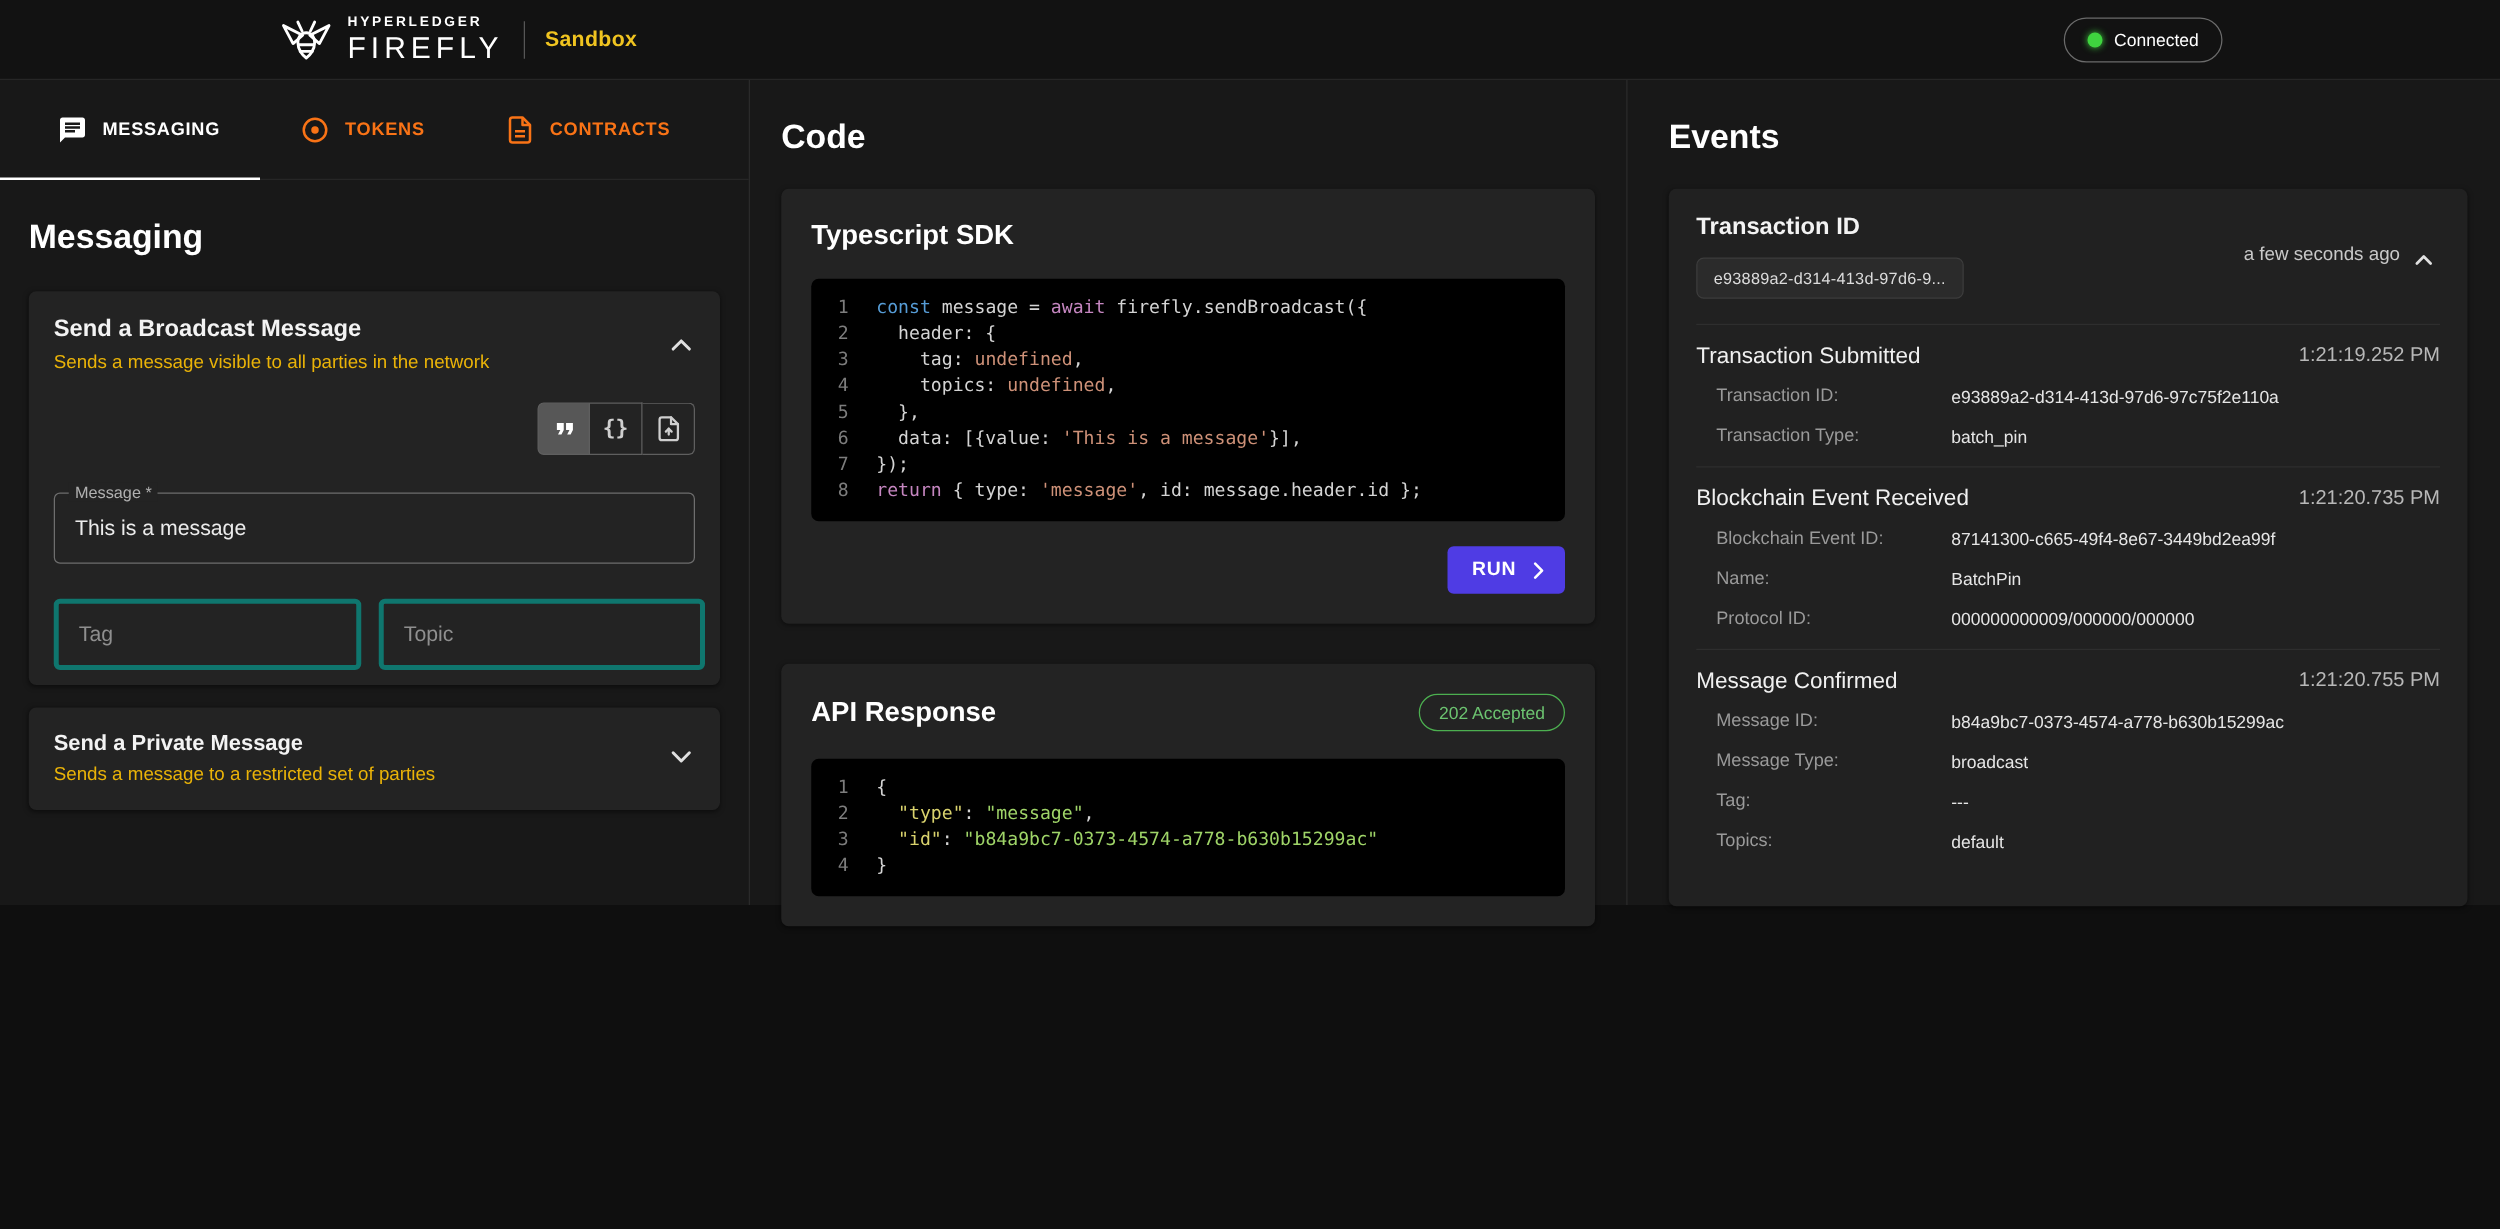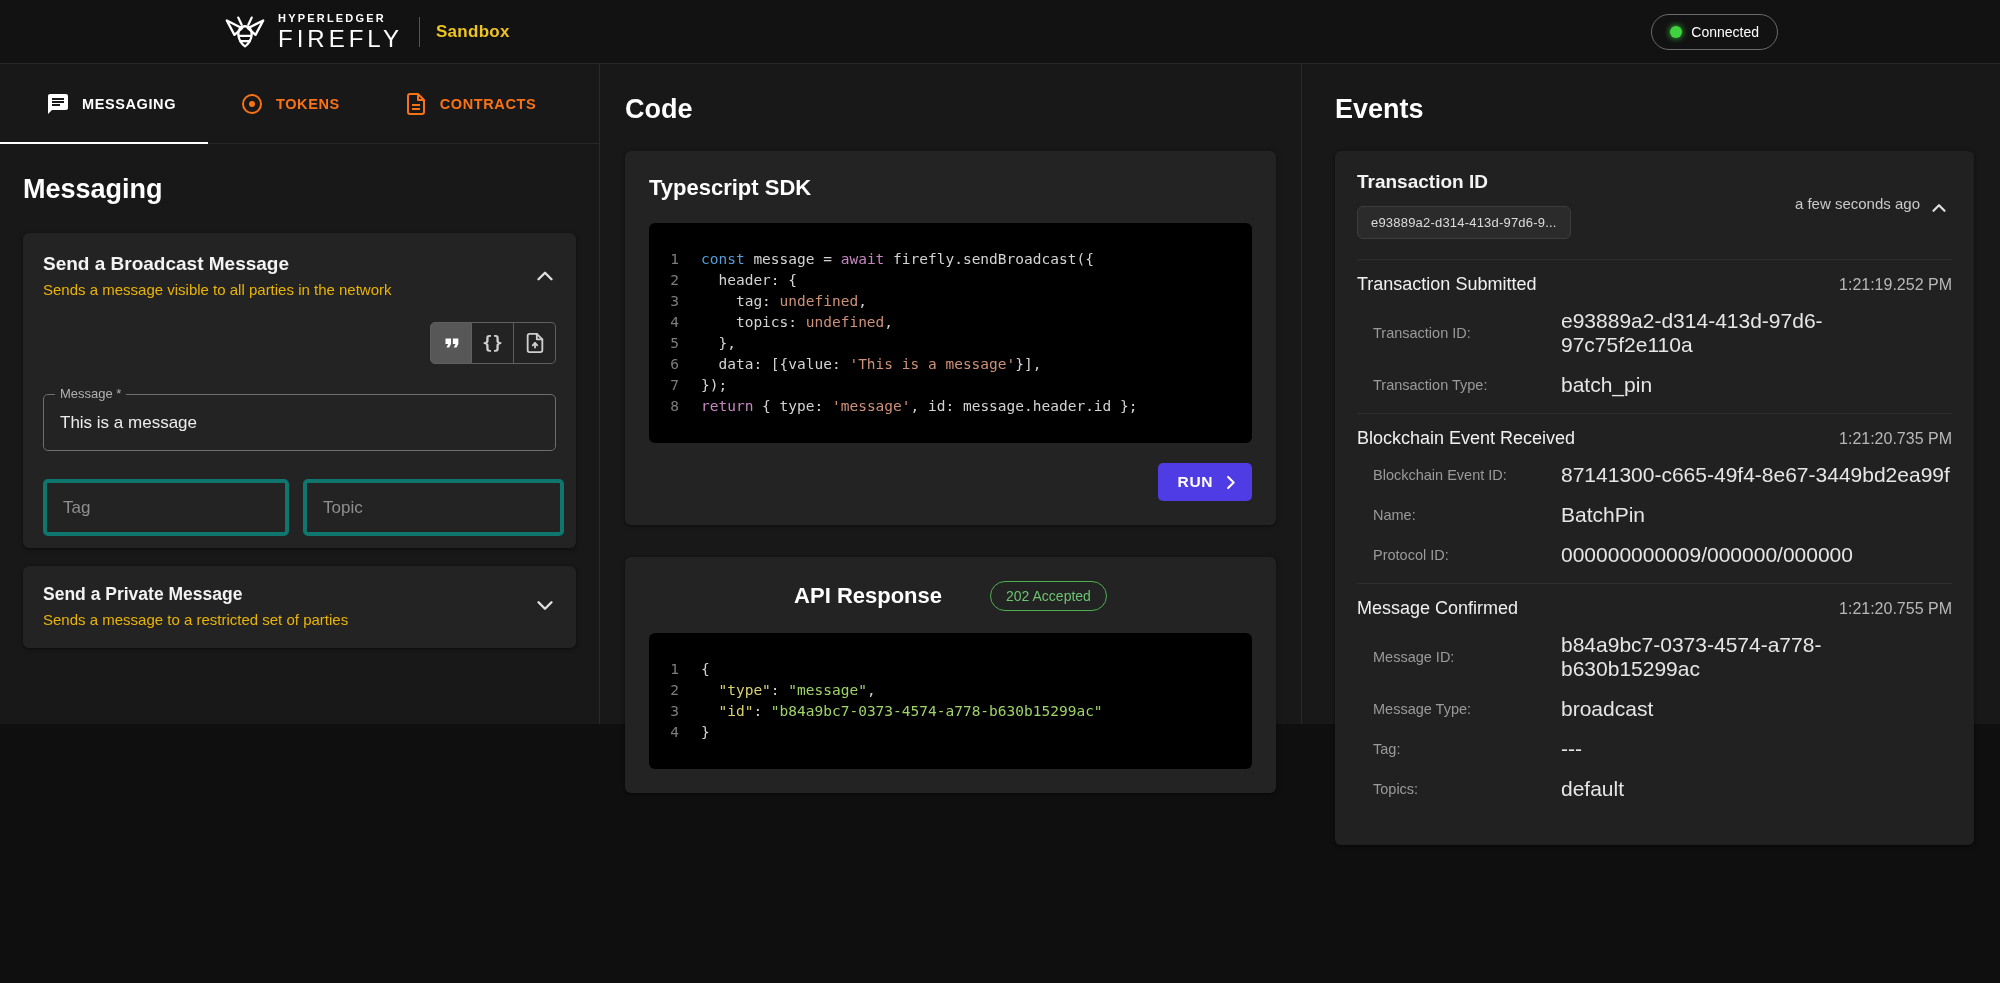--- a/index.html
+++ b/index.html
@@ -97,42 +97,42 @@
   .tf-topic { flex:1; }
 
   .private-card { margin-top:18px; padding:18px 56px 20px 20px; }
   .private-card .card-title { font-size:17.5px; }
   .expand-btn { position:absolute; top:50%; right:16px; transform:translateY(-50%); }
 
   
   .sdk-card { margin-top:26px; padding:24px; }
   .inner-title { font-size:22px; font-weight:700; color:#fff; }
   .codeblock {
-    margin-top:22px; background:#000; border-radius:6px; padding:26px 18px;
+    margin-top:22px; background:#000; border-radius:6px; padding:13px 18px;
     font-family:"DejaVu Sans Mono", monospace; font-size:14.5px; line-height:21px;
   }
   .code-line { white-space:pre; }
   .ln { display:inline-block; width:12px; margin-right:22px; color:#7d7d7d; text-align:right; }
   .tok.p   { color:#d4d4d4; }
   .tok.kw  { color:#569cd6; }
   .tok.kw2 { color:#c586c0; }
   .tok.str { color:#ce9178; }
   .tok.key { color:#d9d26d; }
   .tok.val { color:#9fd468; }
 
   .run-row { display:flex; justify-content:flex-end; margin-top:20px; }
   .run-btn {
     background:var(--run-button,#4f3ce4); color:#fff; border:none; border-radius:5px;
     height:38px; padding:0 12px 0 20px; font-size:15.5px; font-weight:700; letter-spacing:.6px;
     display:flex; align-items:center; gap:8px; cursor:pointer; font-family:inherit;
   }
   .run-btn svg { width:19px; height:19px; }
 
   .api-card { margin-top:32px; padding:24px; }
-  .api-head { display:flex; align-items:center; justify-content:center;gap:48px; }
+  .api-head { display:flex; align-items:center; justify-content:space-between;gap:48px; }
   .chip-202 {
     border:1.5px solid var(--success-green,#4caf50); color:#6cc370;
     border-radius:20px; padding:6px 15px; font-size:14px;
   }
 
   
   .events-card { margin-top:26px; padding:20px 22px 28px; background:#212121; }
   .ev-title { font-size:19px; font-weight:700; color:#f3f3f3; }
   .ev-row2 { margin-top:13px; display:flex; align-items:center; justify-content:space-between; }
   .tx-chip {
@@ -143,21 +143,21 @@
   .ago-text { font-size:15px; color:#c9c9c9; }
   .ago-wrap .icon-btn svg { width:22px; height:22px; }
 
   .event-groups { margin-top:20px; }
   .event-group { border-top:1px solid #2e2e2e; padding:4px 0 8px; }
   .eg-head { display:flex; align-items:center; justify-content:space-between; padding:10px 0 6px; }
   .eg-title { font-size:18px; font-weight:500; color:#f0f0f0; }
   .eg-time { font-size:16px; color:#b8b8b8; }
   .eg-row { display:flex; align-items:center; padding:8px 0 8px 16px; }
   .eg-label { width:188px; flex:0 0 188px; font-size:14.5px; color:#9a9a9a; }
-  .eg-value { font-size:21px; color:#e6e6e6; }
+  .eg-value { font-size:14px; color:#e6e6e6; }
 </style>
 </head>
 <body>
 
 <div class="page">
 
   <header class="app-header">
     <div class="logo-group">
       <svg class="logo-svg" viewBox="0 0 48 48" fill="none" stroke="currentColor" stroke-width="2.4" stroke-linecap="round" stroke-linejoin="round">
         <path d="M21 20 L5 12 L13 27 Z"></path>

